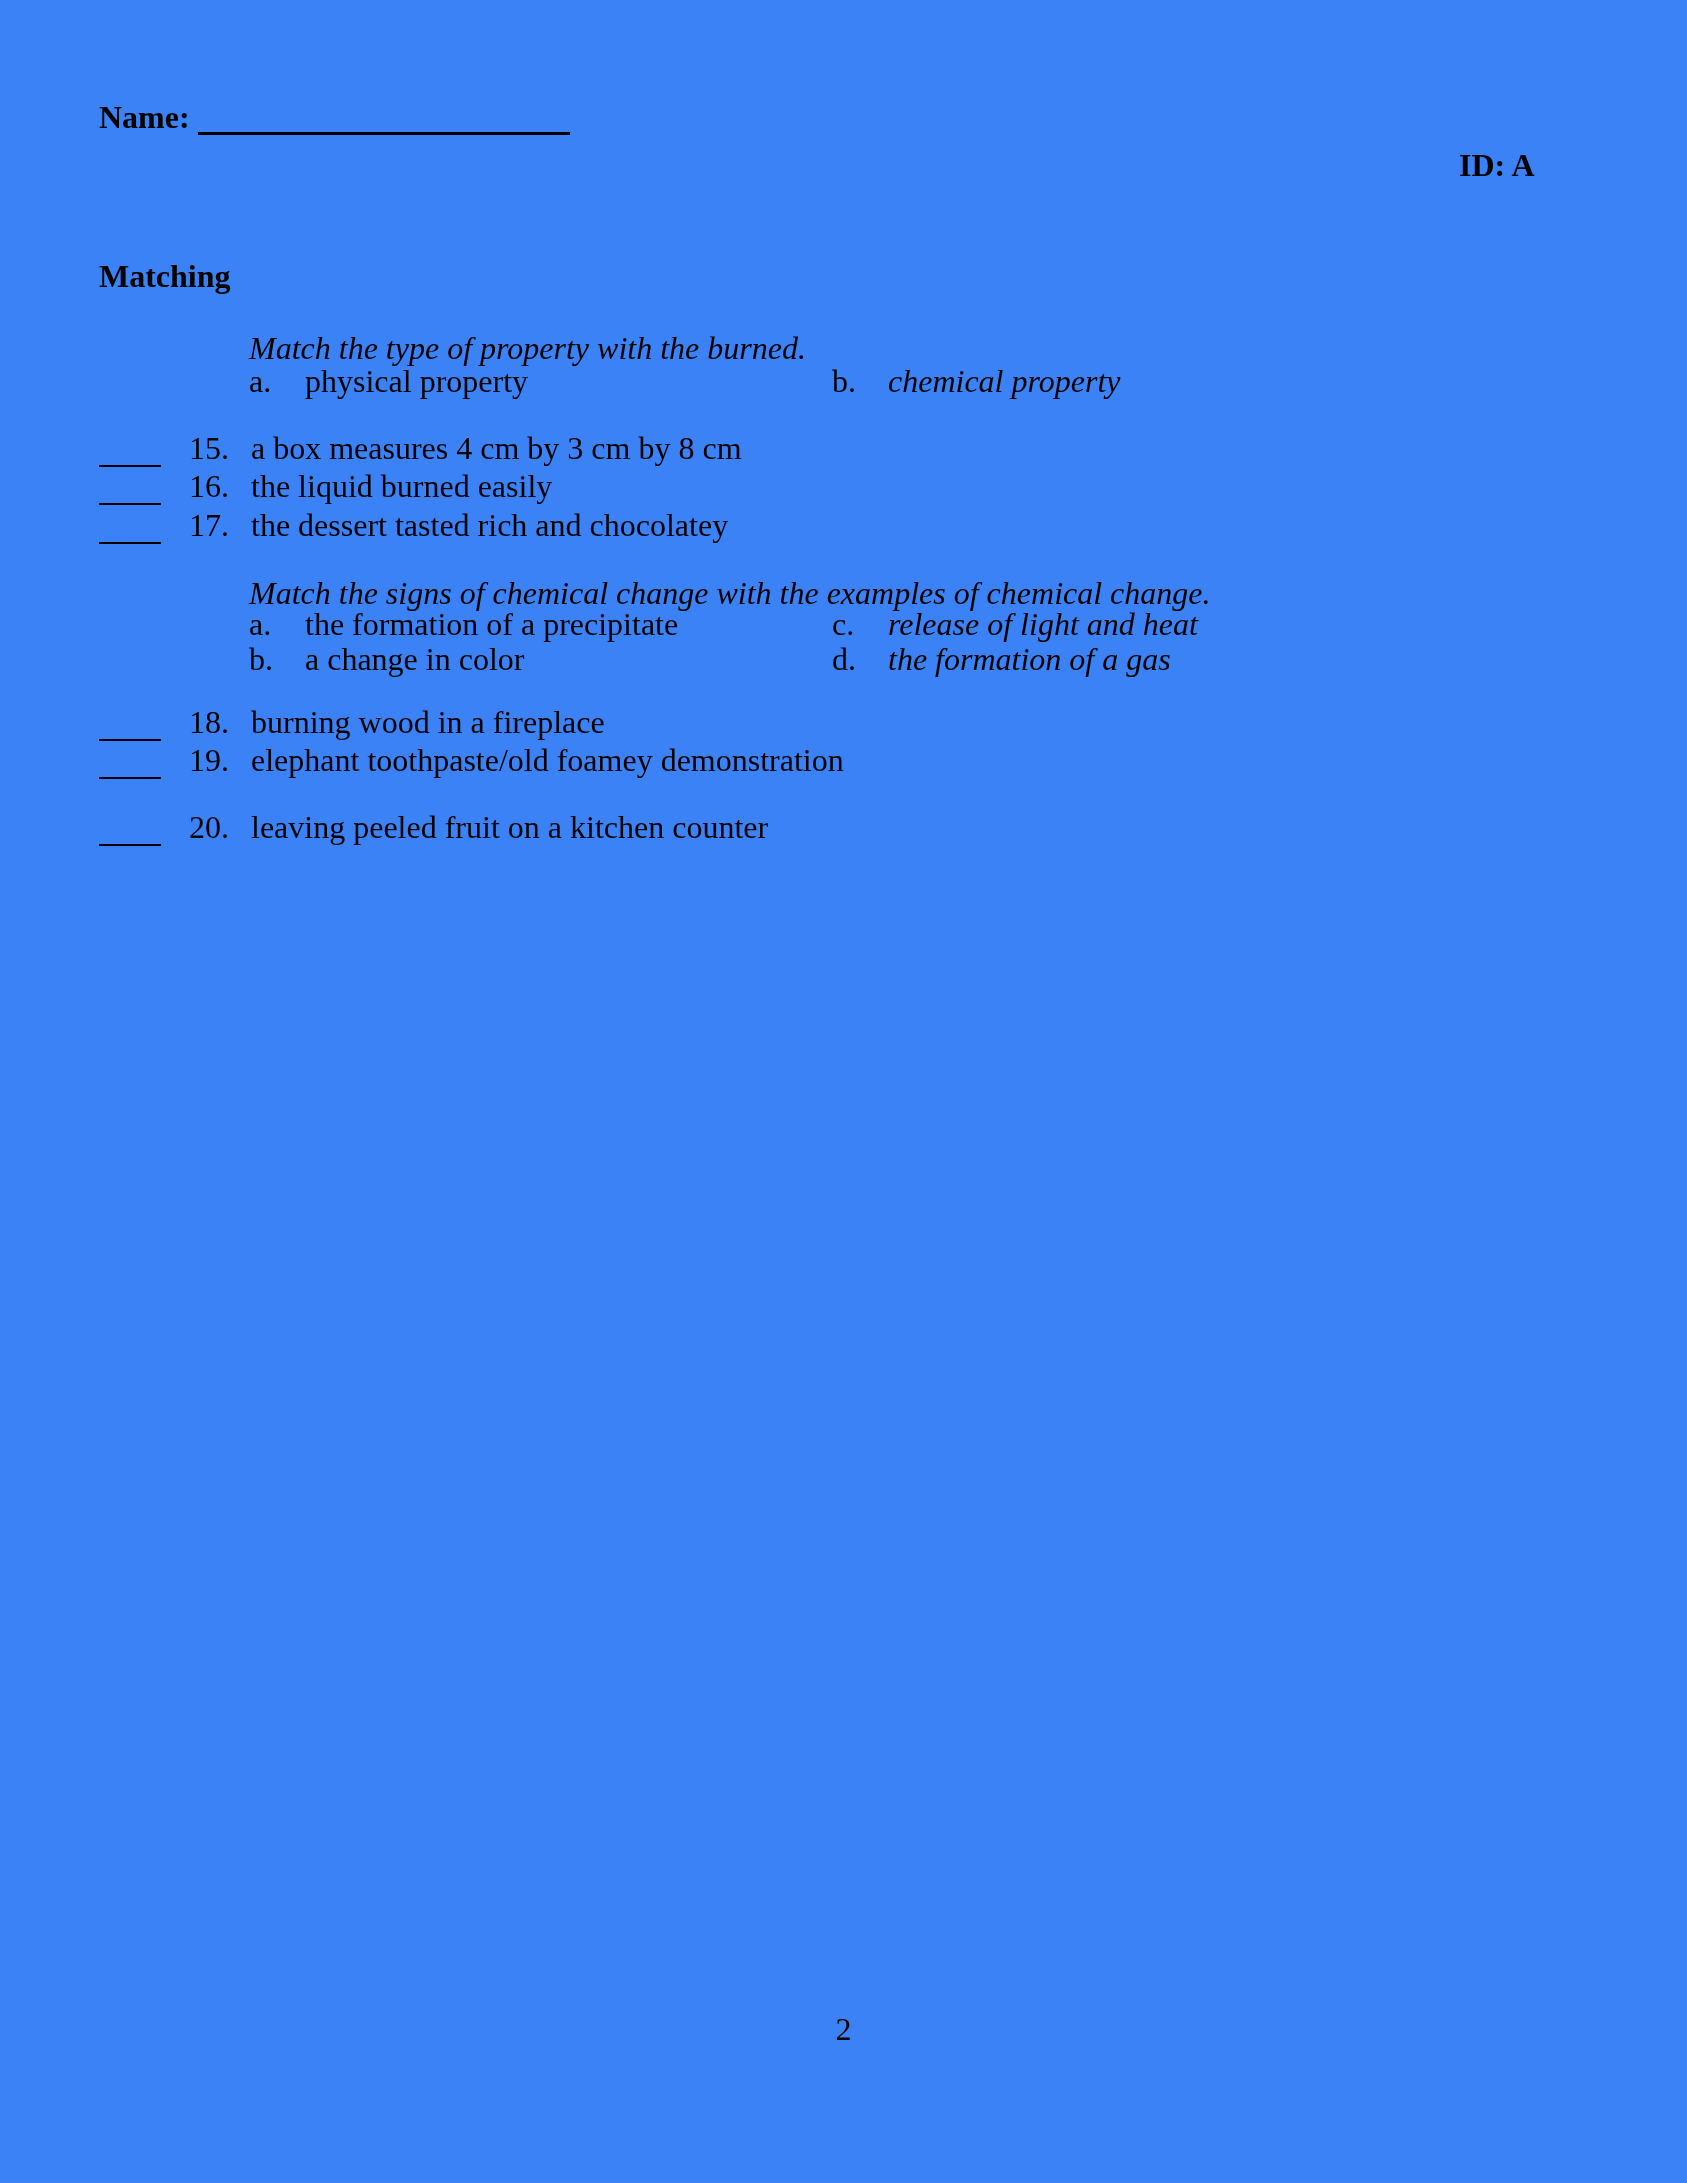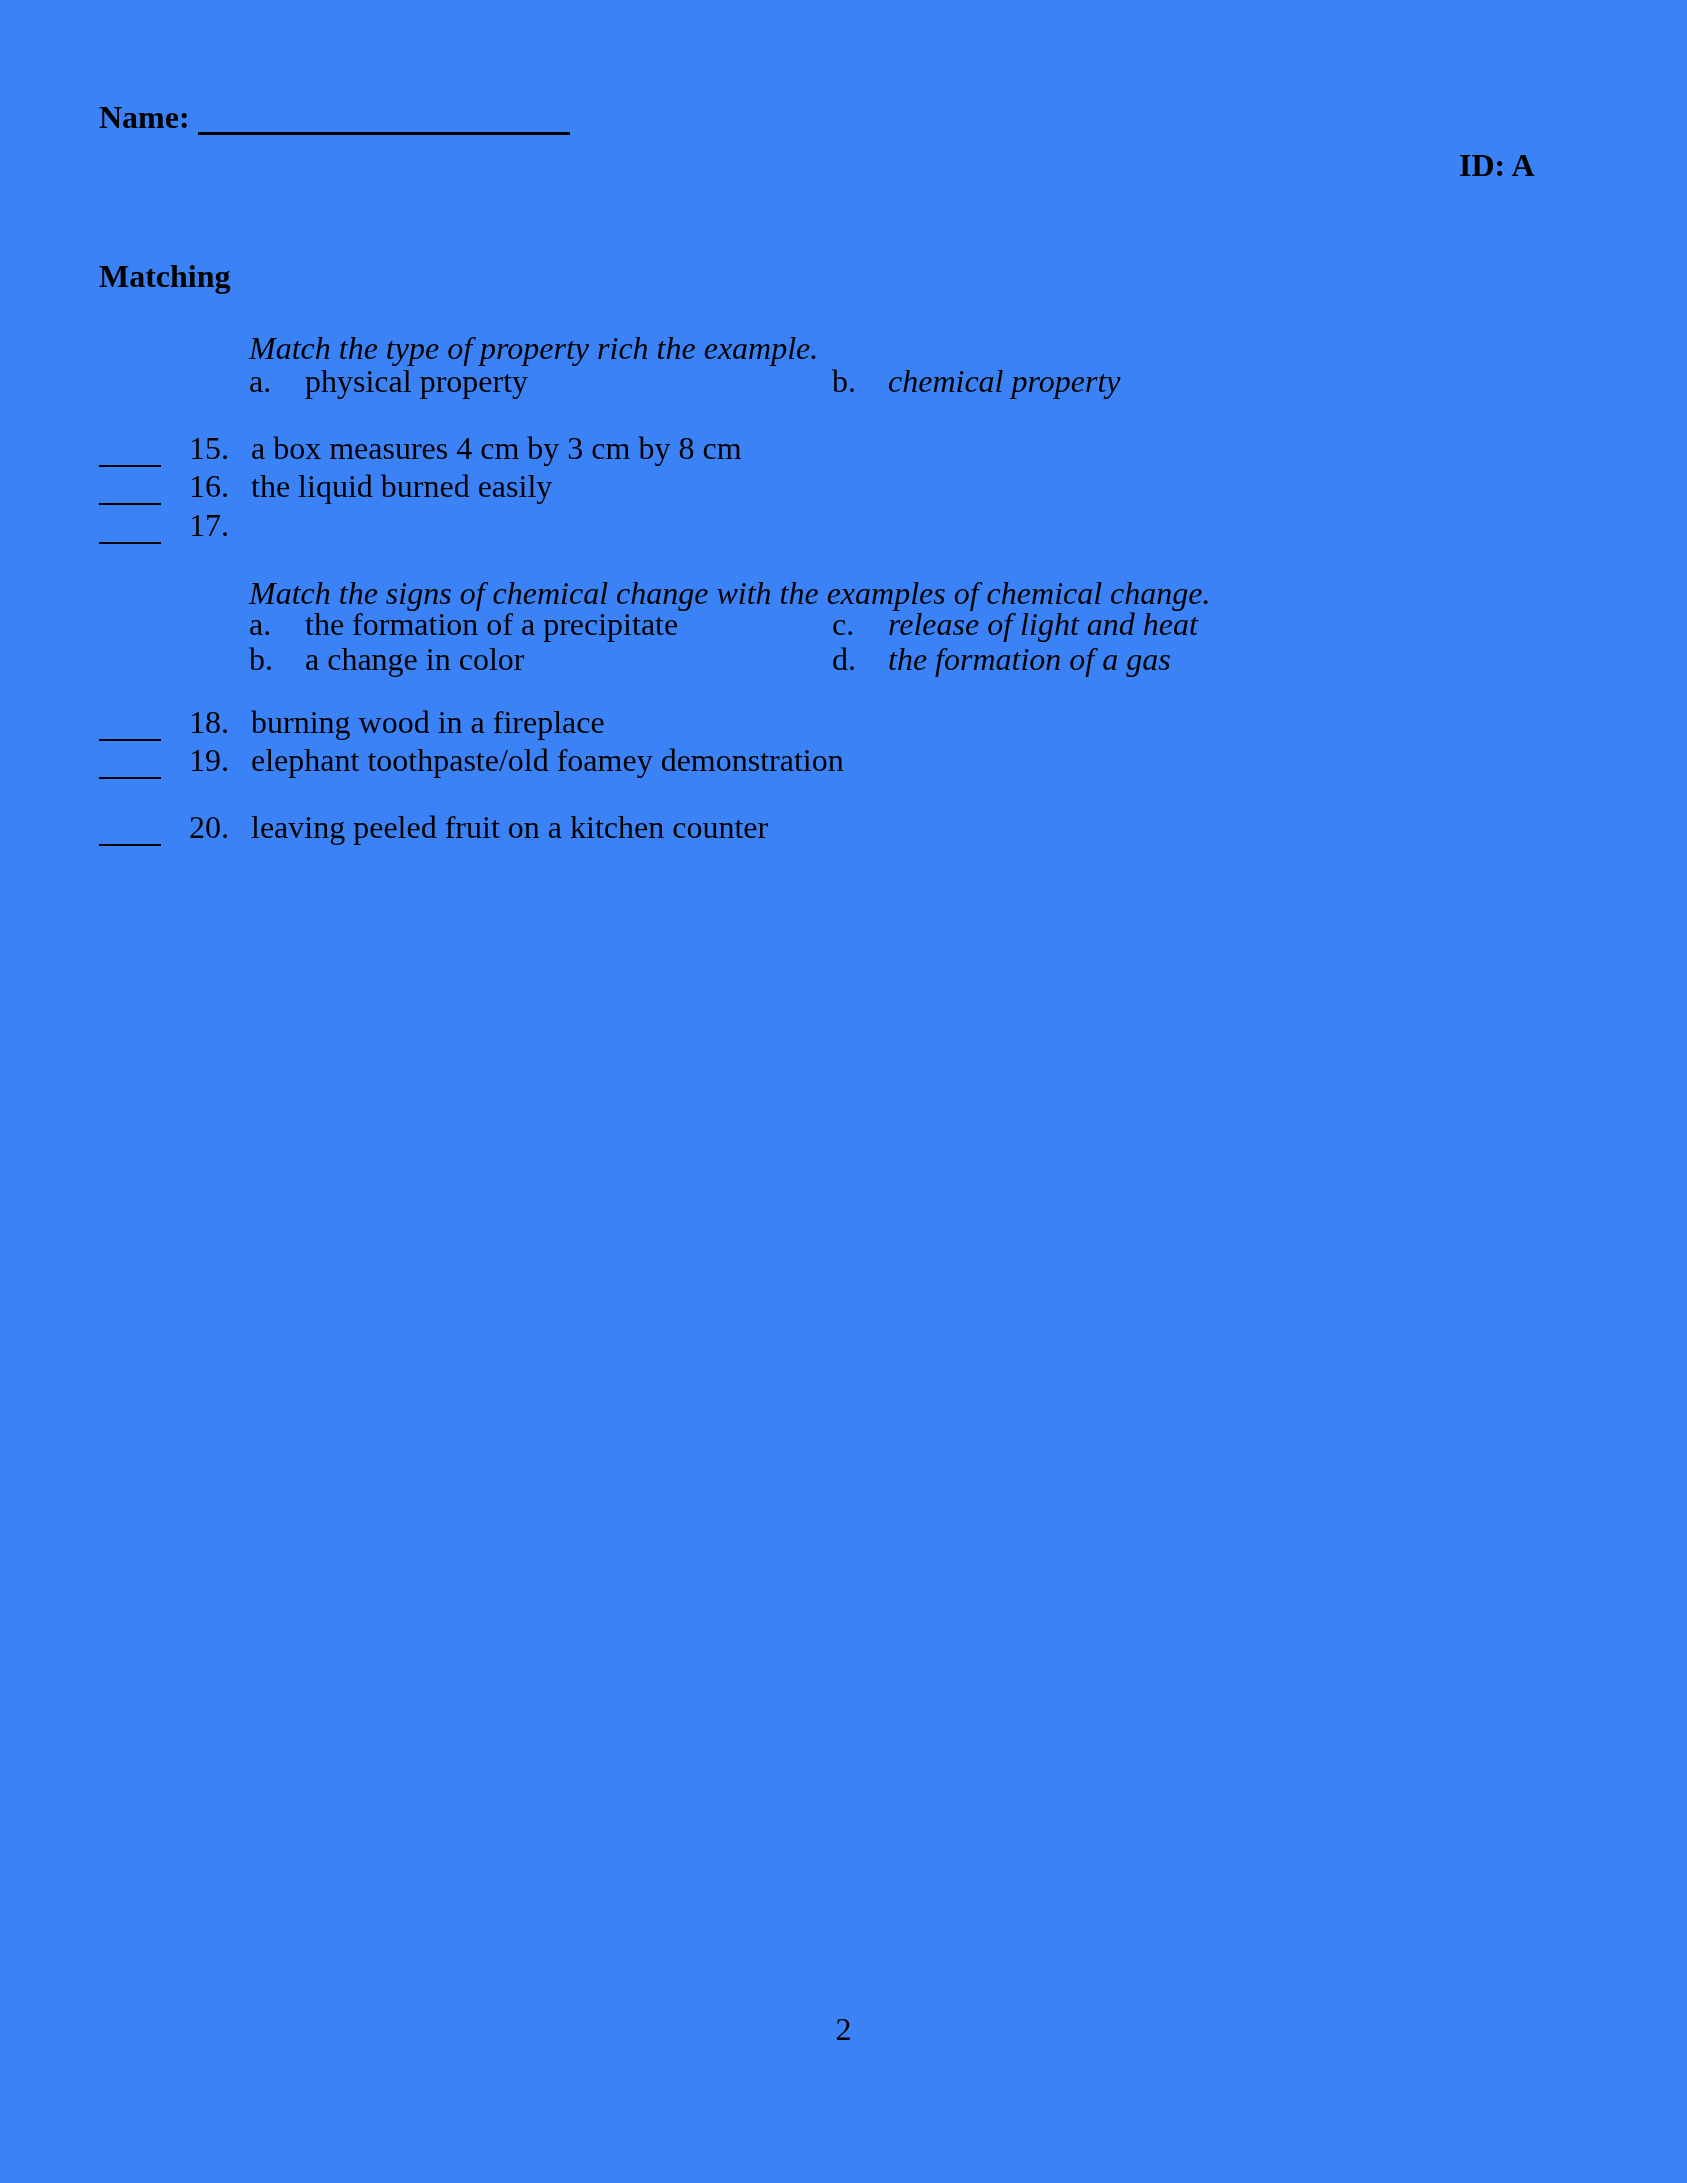--- a/index.html
+++ b/index.html
@@ -73,21 +73,21 @@
 
 <div class="page">
 
   <div class="row name-row">
     <span class="bold">Name:</span><span class="name-blank"></span>
   </div>
   <div class="row id-label">ID: A</div>
 
   <div class="row section-heading">Matching</div>
 
-  <div class="row instr instr-1">Match the type of property rich the example.</div>
+  <div class="row instr instr-1">Match the type of property with the burned.</div>
 
   <div class="row choice-row choices-1">
     <span class="letter">a.</span>
     <span class="ctext">physical property</span>
     <span class="letter">b.</span>
     <span class="ctext-last">chemical property</span>
   </div>
 
   <div class="row item item-15">
     <span class="blank"></span>
@@ -95,20 +95,21 @@
     <span class="itext">a box measures 4 cm by 3 cm by 8 cm</span>
   </div>
   <div class="row item item-16">
     <span class="blank"></span>
     <span class="num">16.</span>
     <span class="itext">the liquid burned easily</span>
   </div>
   <div class="row item item-17">
     <span class="blank"></span>
     <span class="num">17.</span>
+    <span class="itext">the dessert tasted rich and chocolatey</span>
   </div>
 
   <div class="row instr instr-2">Match the signs of chemical change with the examples of chemical change.</div>
 
   <div class="row choice-row choices-2a">
     <span class="letter">a.</span>
     <span class="ctext">the formation of a precipitate</span>
     <span class="letter">c.</span>
     <span class="ctext-last">release of light and heat</span>
   </div>

